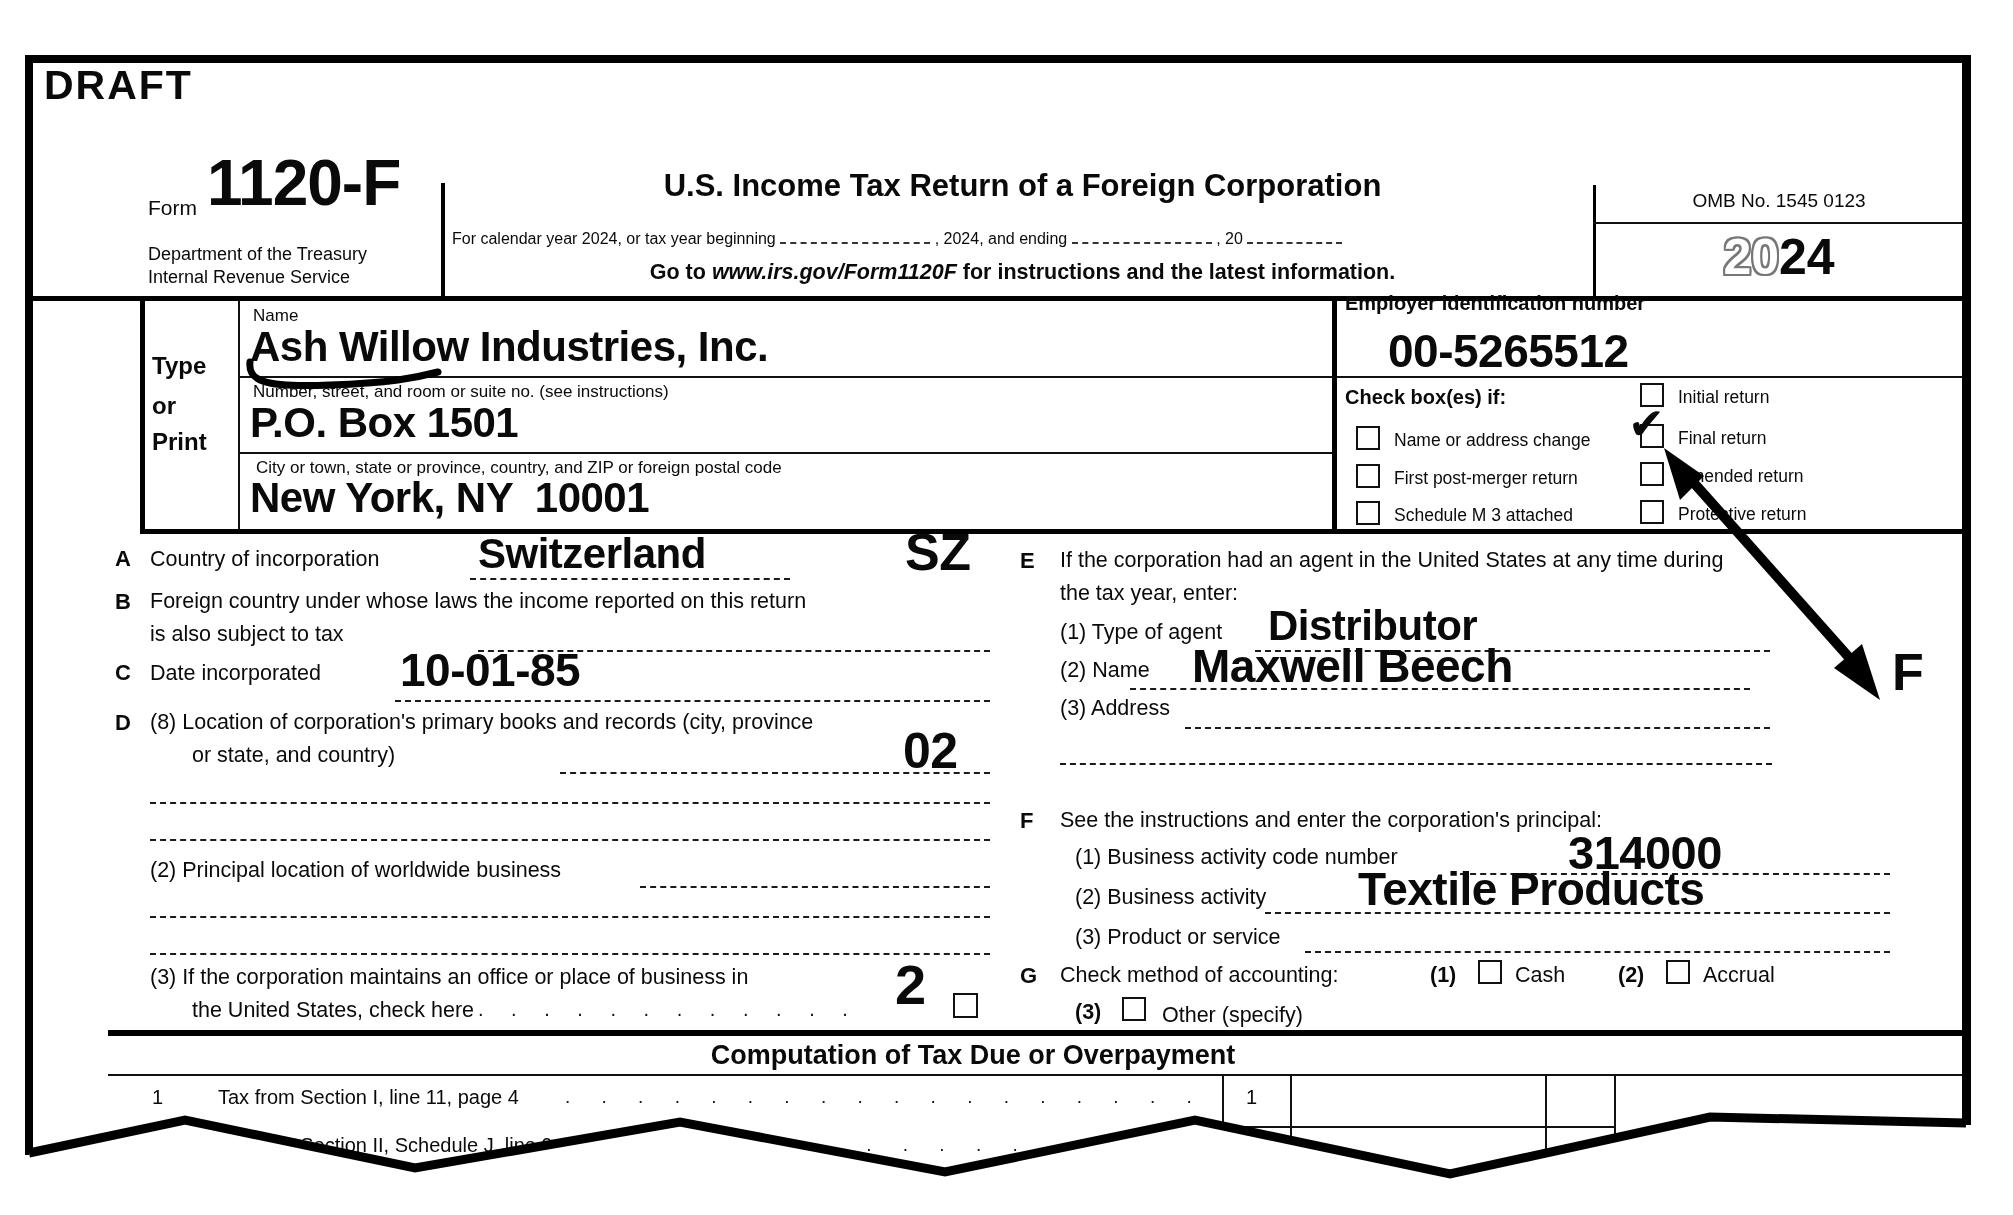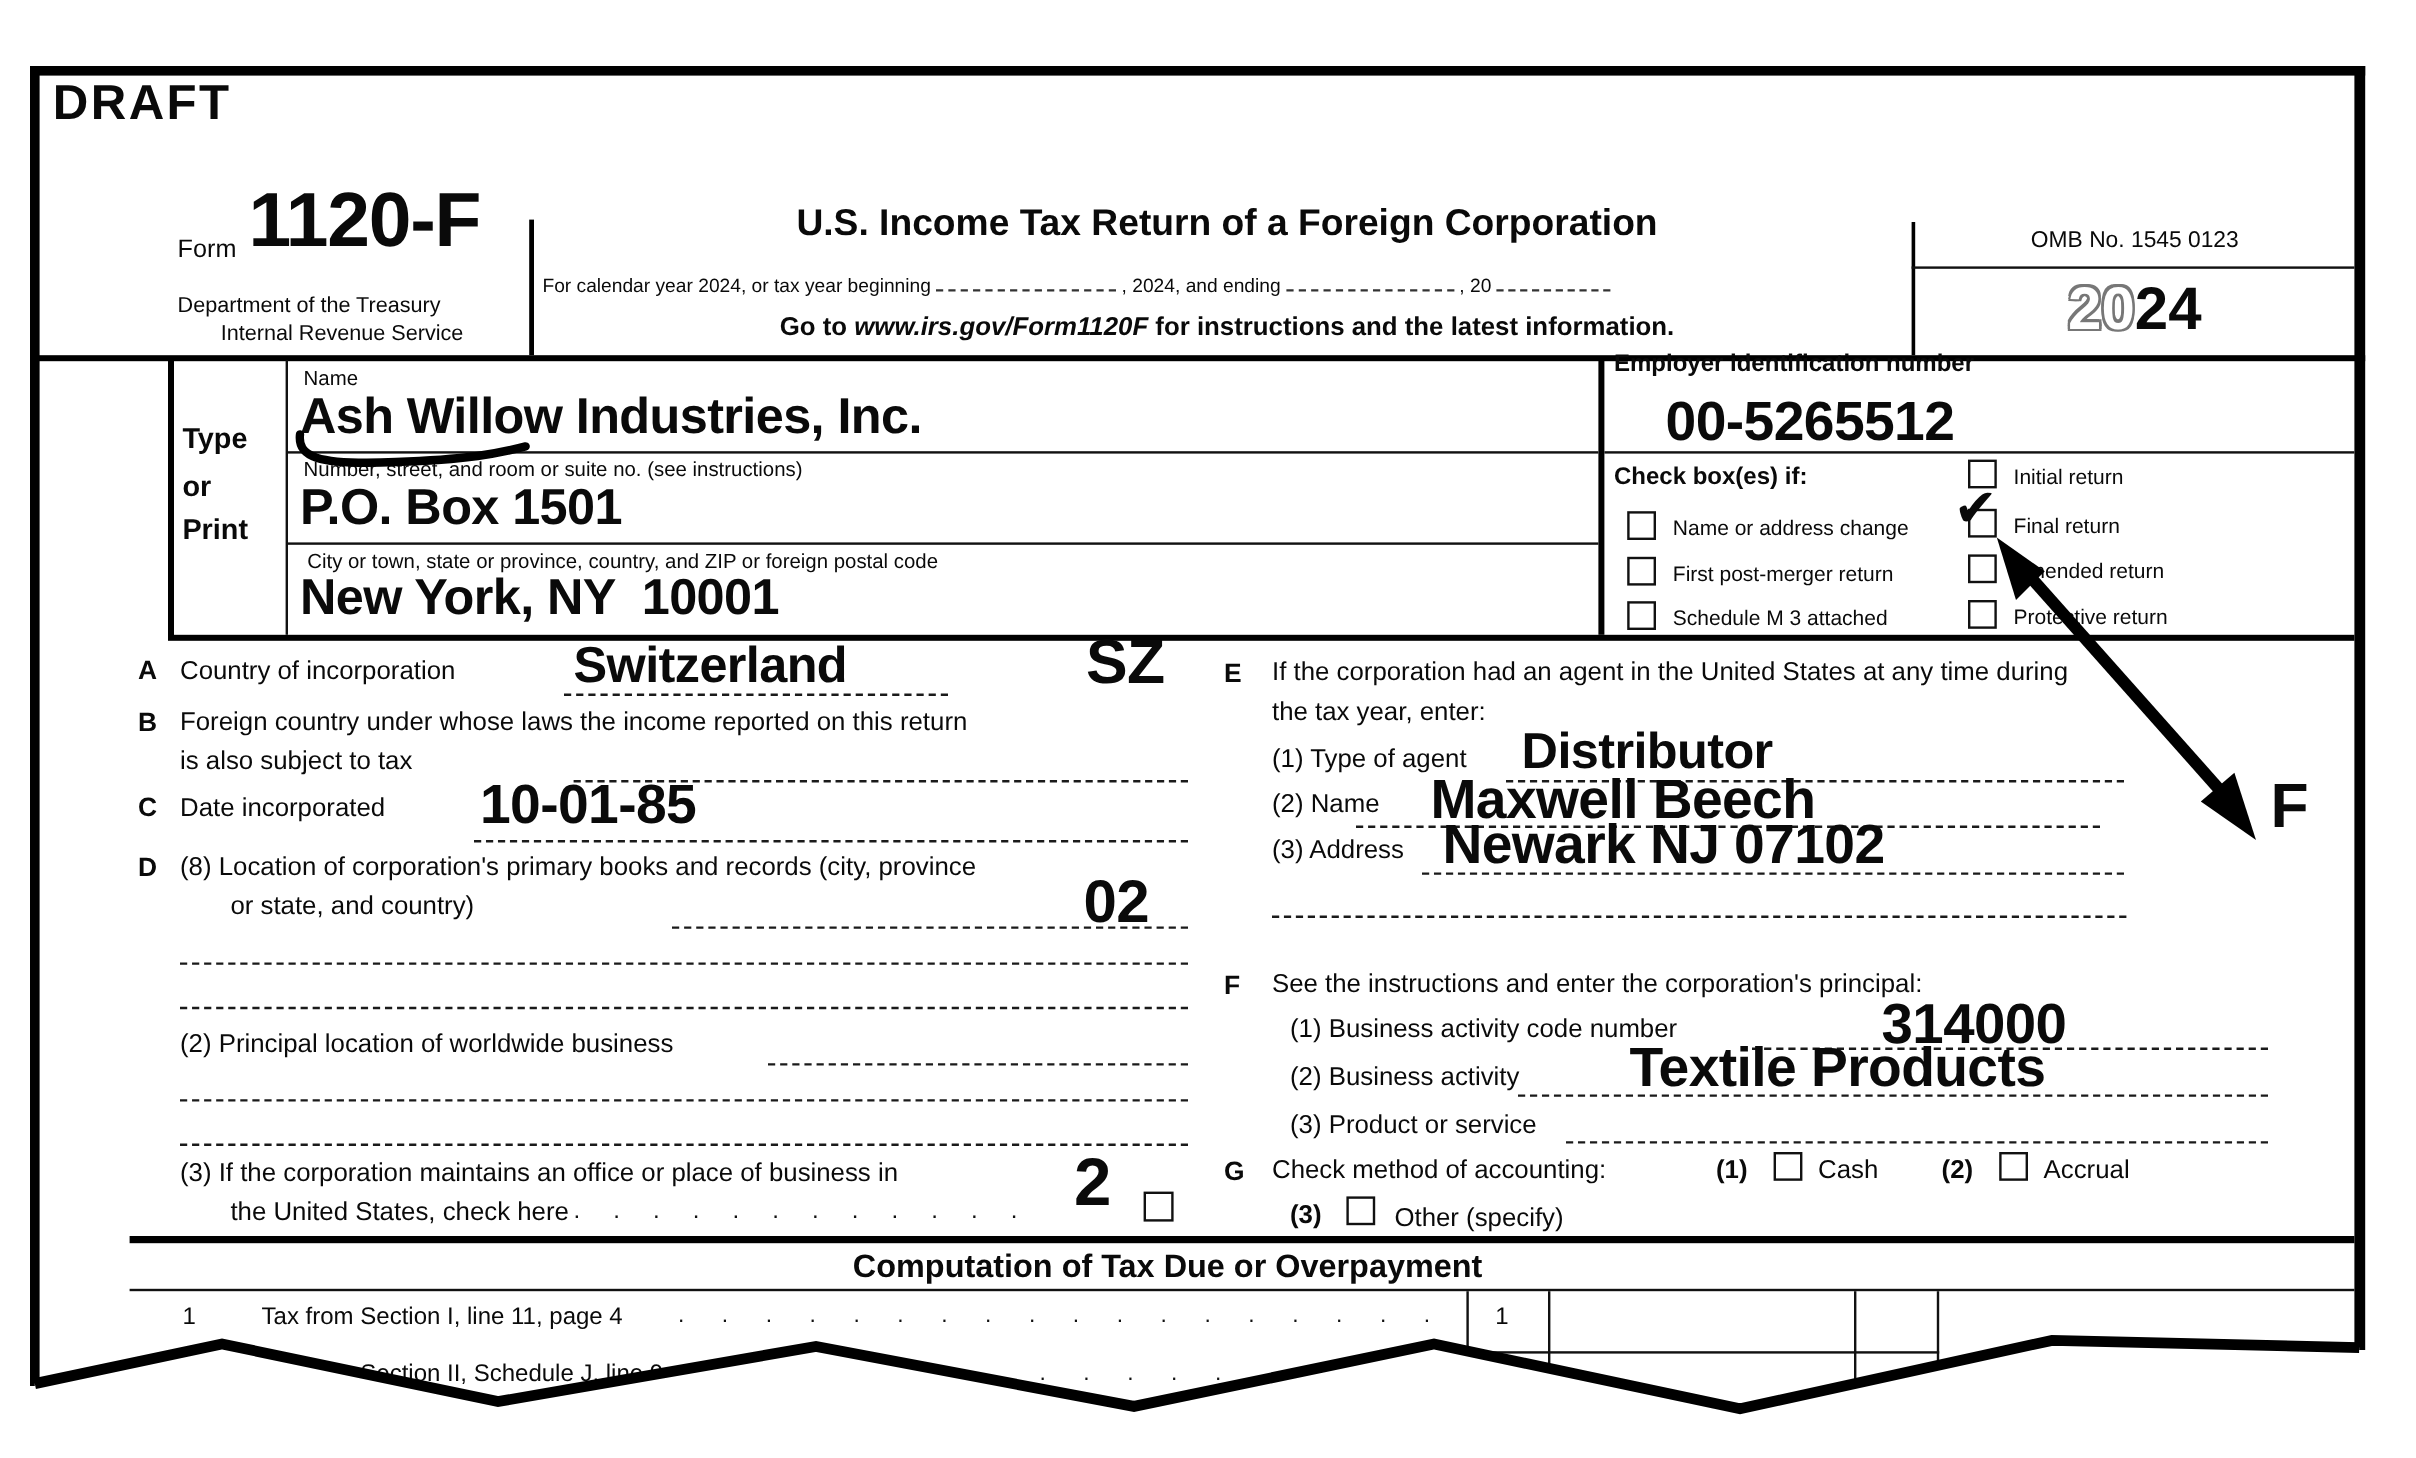--- a/index.html
+++ b/index.html
@@ -28,21 +28,21 @@
 
   <div class="bar" style="left:25px;top:55px;width:1946px;height:8px;"></div>
   <div class="bar" style="left:25px;top:55px;width:8px;height:1100px;"></div>
   <div class="bar" style="left:1962px;top:55px;width:9px;height:1070px;"></div>
 
   <div class="abs bold" style="left:44px;top:62px;font-size:41px;letter-spacing:2px;">DRAFT</div>
 
   <div class="abs" style="left:148px;top:196px;font-size:21px;">Form</div>
   <div class="abs bold" style="left:207px;top:146px;font-size:64px;letter-spacing:-1px;">1120-F</div>
   <div class="abs" style="left:148px;top:244px;font-size:18px;">Department of the Treasury</div>
-  <div class="abs" style="left:148px;top:267px;font-size:18px;margin-left:36px;">Internal Revenue Service</div>
+  <div class="abs" style="left:148px;top:267px;font-size:18px;">Internal Revenue Service</div>
   <div class="bar" style="left:441px;top:183px;width:4px;height:113px;"></div>
 
   <div class="abs bold" style="left:455px;top:168px;width:1135px;text-align:center;font-size:31px;">U.S. Income Tax Return of a Foreign Corporation</div>
   <div class="abs" style="left:452px;top:230px;width:1140px;font-size:16px;white-space:nowrap;">
     <span>For calendar year 2024, or tax year beginning</span>
     <span class="blank" style="width:150px;"></span>
     <span>, 2024, and ending</span>
     <span class="blank" style="width:140px;"></span>
     <span>, 20</span>
     <span class="blank" style="width:95px;"></span>
@@ -143,21 +143,20 @@
   <div class="letter" style="left:1020px;top:548px;">E</div>
   <div class="lbl" style="left:1060px;top:548px;">If the corporation had an agent in the United States at any time during</div>
   <div class="lbl" style="left:1060px;top:581px;">the tax year, enter:</div>
   <div class="lbl" style="left:1060px;top:620px;">(1) Type of agent</div>
   <div class="fill" style="left:1268px;top:602px;font-size:42px;">Distributor</div>
   <div class="dash" style="left:1255px;top:650px;width:515px;"></div>
   <div class="lbl" style="left:1060px;top:658px;">(2) Name</div>
   <div class="fill" style="left:1192px;top:639px;font-size:46px;">Maxwell Beech</div>
   <div class="dash" style="left:1130px;top:688px;width:620px;"></div>
   <div class="lbl" style="left:1060px;top:696px;">(3) Address</div>
-  <div class="fill" style="left:1202px;top:676px;font-size:46px;">Newark NJ 07102</div>
   <div class="dash" style="left:1185px;top:727px;width:585px;"></div>
   <div class="dash" style="left:1060px;top:763px;width:712px;"></div>
 
   <div class="letter" style="left:1020px;top:808px;">F</div>
   <div class="lbl" style="left:1060px;top:808px;">See the instructions and enter the corporation's principal:</div>
   <div class="lbl" style="left:1075px;top:845px;">(1) Business activity code number</div>
   <div class="fill" style="left:1568px;top:825px;font-size:47px;">314000</div>
   <div class="dash" style="left:1460px;top:873px;width:430px;"></div>
   <div class="lbl" style="left:1075px;top:885px;">(2) Business activity</div>
   <div class="fill" style="left:1358px;top:862px;font-size:46px;">Textile Products</div>

